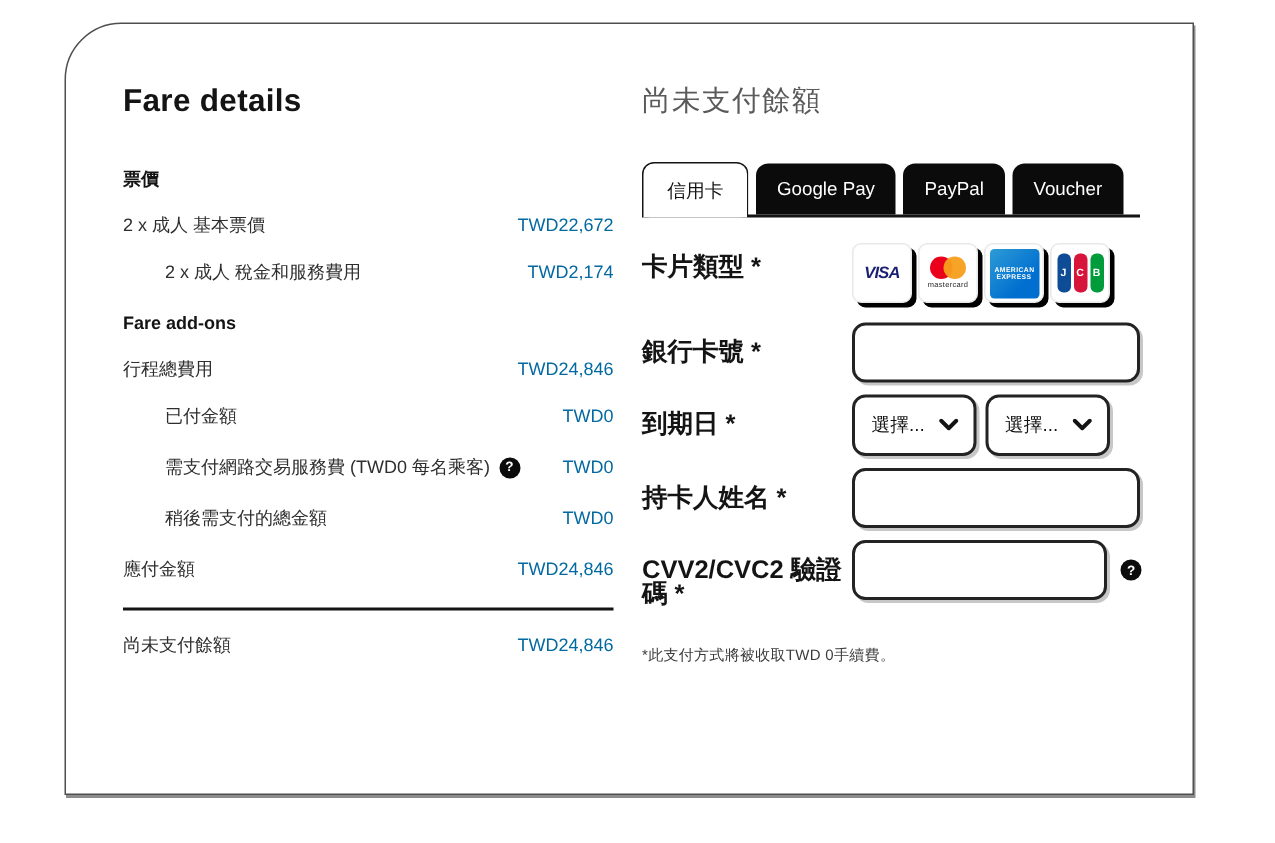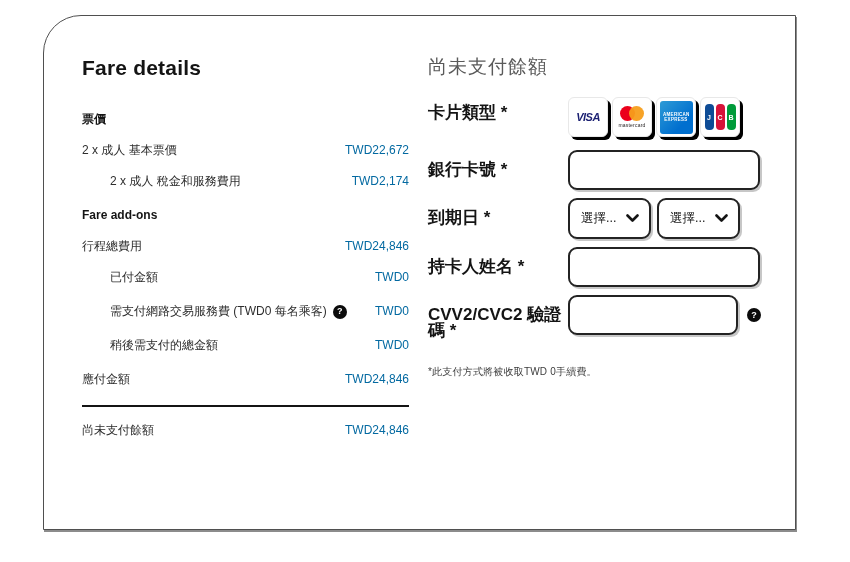--- a/index.html
+++ b/index.html
@@ -161,20 +161,26 @@
               <span>尚未支付餘額</span>
             </span>
           <span class="amt">TWD24,846</span>
         </div>
       </div>
     </div>
 
     <div class="right-col">
       <div class="pay-title">尚未支付餘額</div>
 
+      <div class="tabs">
+        <div class="tab active">信用卡</div>
+        <div class="tab dark">Google Pay</div>
+        <div class="tab dark">PayPal</div>
+        <div class="tab dark">Voucher</div>
+      </div>
 
       <div class="form">
 
         <div class="form-row brands-row">
           <div class="form-label">卡片類型 *</div>
           <div class="brand-grid">
             <button class="brand-tile">
               <span class="visa-word">VISA</span>
             </button>
             <button class="brand-tile">

